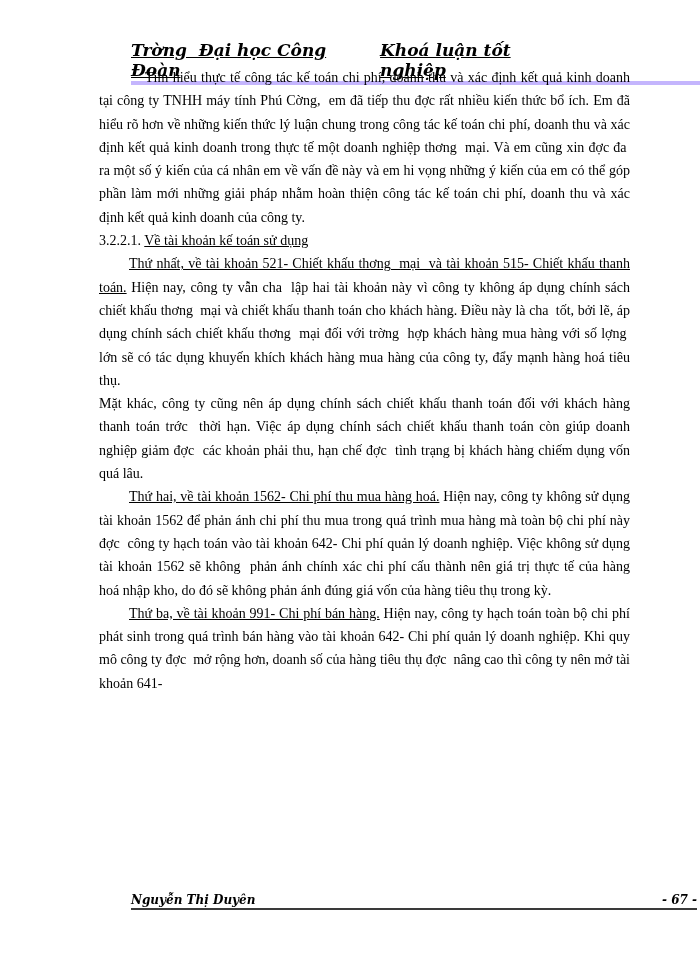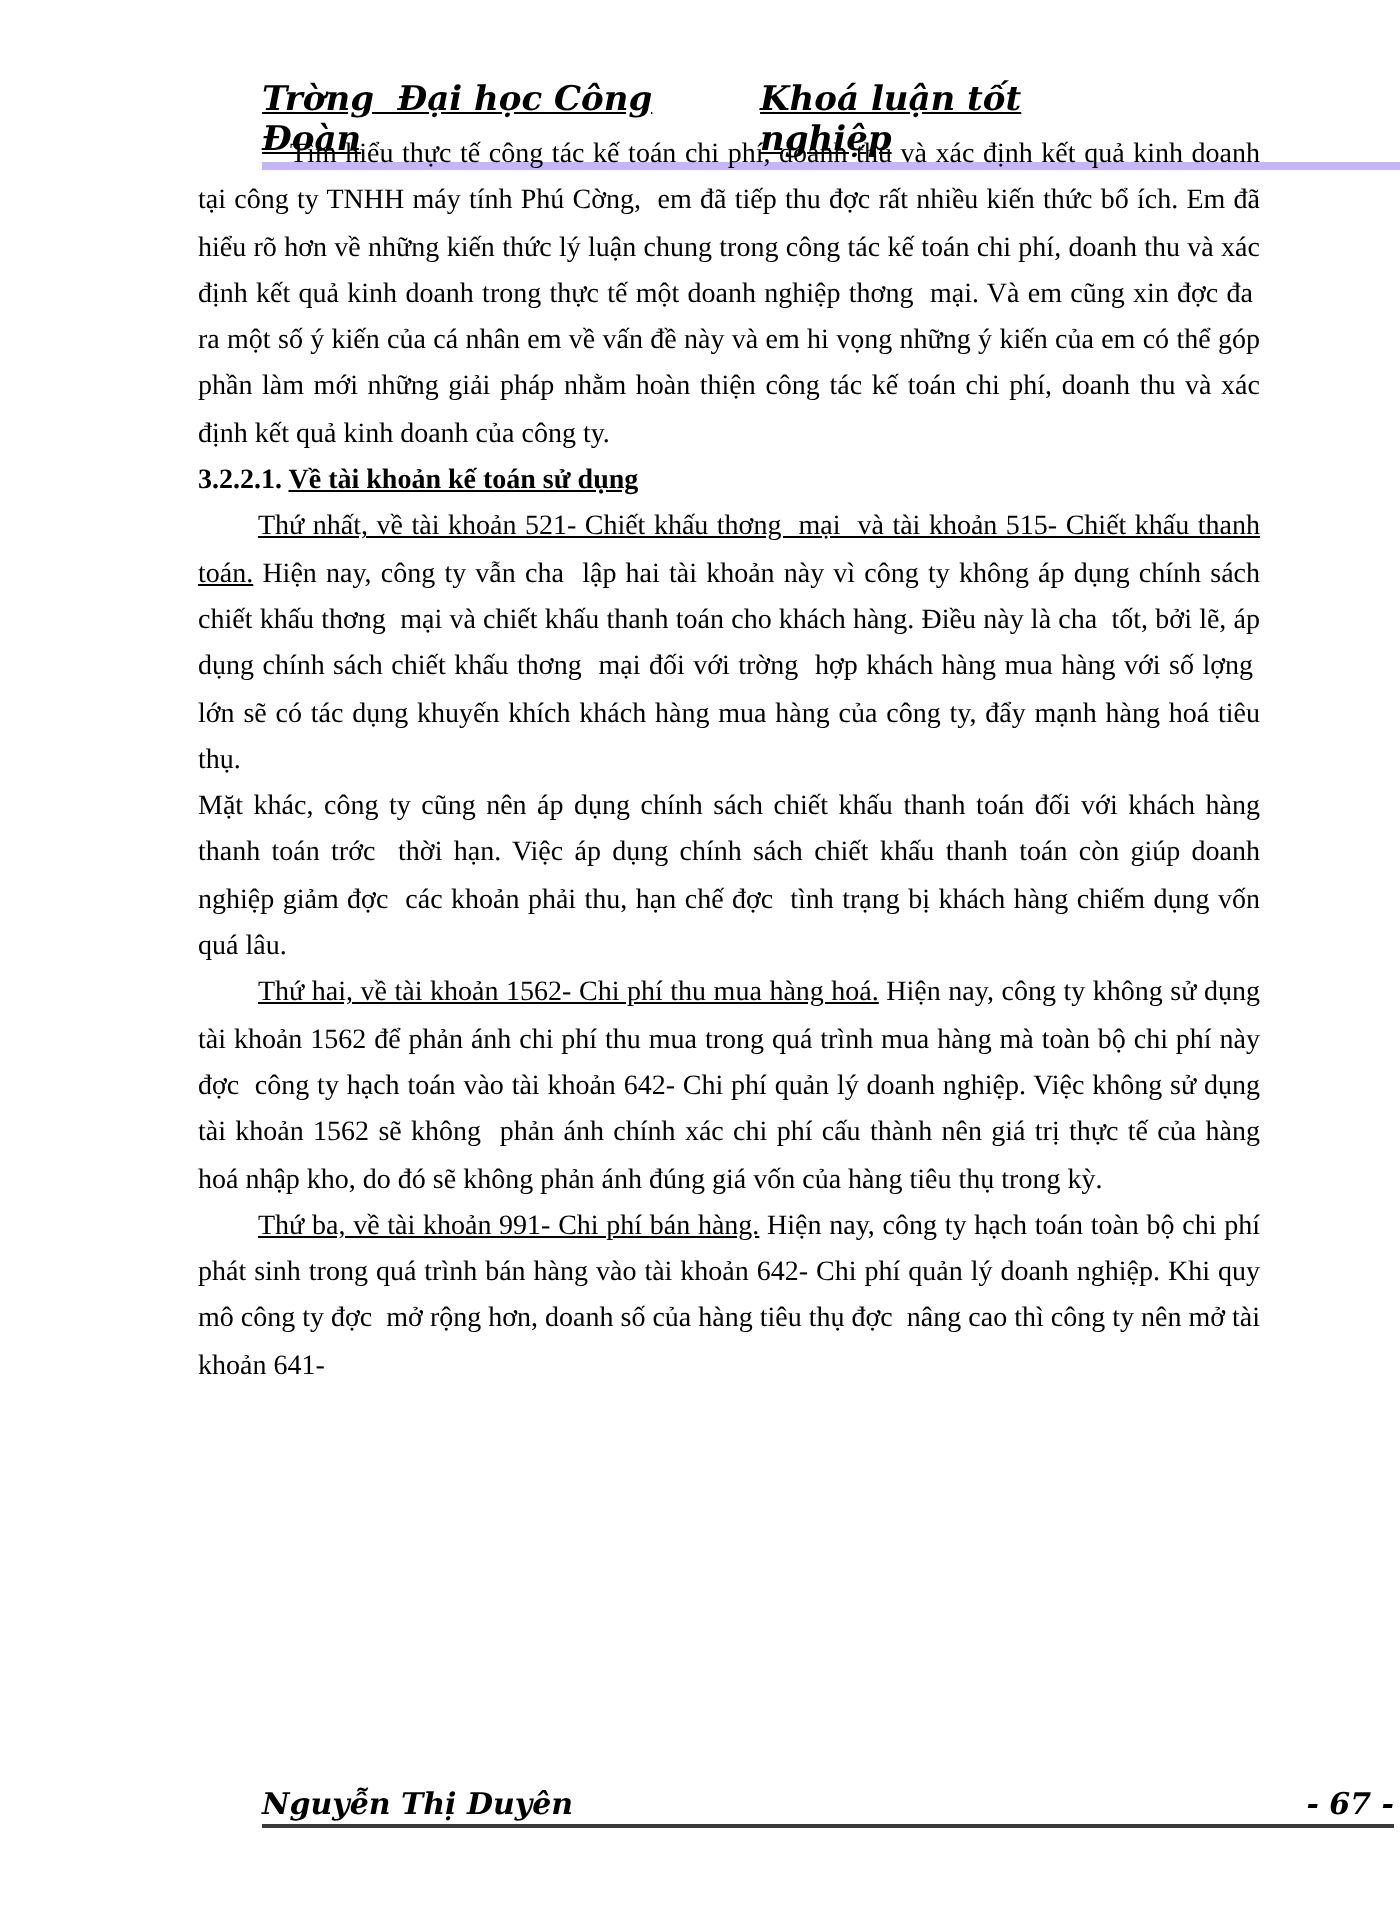--- a/index.html
+++ b/index.html
@@ -38,34 +38,34 @@
     position: absolute;
     left: 99px; top: 66px;
     width: 531px;
     font-size: 14px;
     line-height: 23.3px;
     text-align: justify;
   }
   .doc-body p { margin: 0; padding: 0; }
   .indent-lg { text-indent: 46px; }
   .indent-sm { text-indent: 30px; }
-  .heading { font-weight: bold; }
+  .heading { font-weight: normal; }
   .u { text-decoration: underline; }
 
   
   .footer {
     position: absolute;
     left: 131px; top: 893px;
     width: 566px;
     display: flex;
     align-items: flex-end;
     font-family: "DejaVu Serif", serif;
     font-style: italic;
     font-weight: bold;
-    font-size: 15px;
+    font-size: 12px;
     border-bottom: 2px solid #3a3a3a;
     padding-bottom: 1px;
   }
   .footer .ftr-left  { flex: 1; text-align: left; }
   .footer .ftr-center{ flex: 0 0 auto; text-align: left; }
   .footer .ftr-right { flex: 1; text-align: right; padding-right: 60px; }
 </style>
 </head>
 <body>
 

